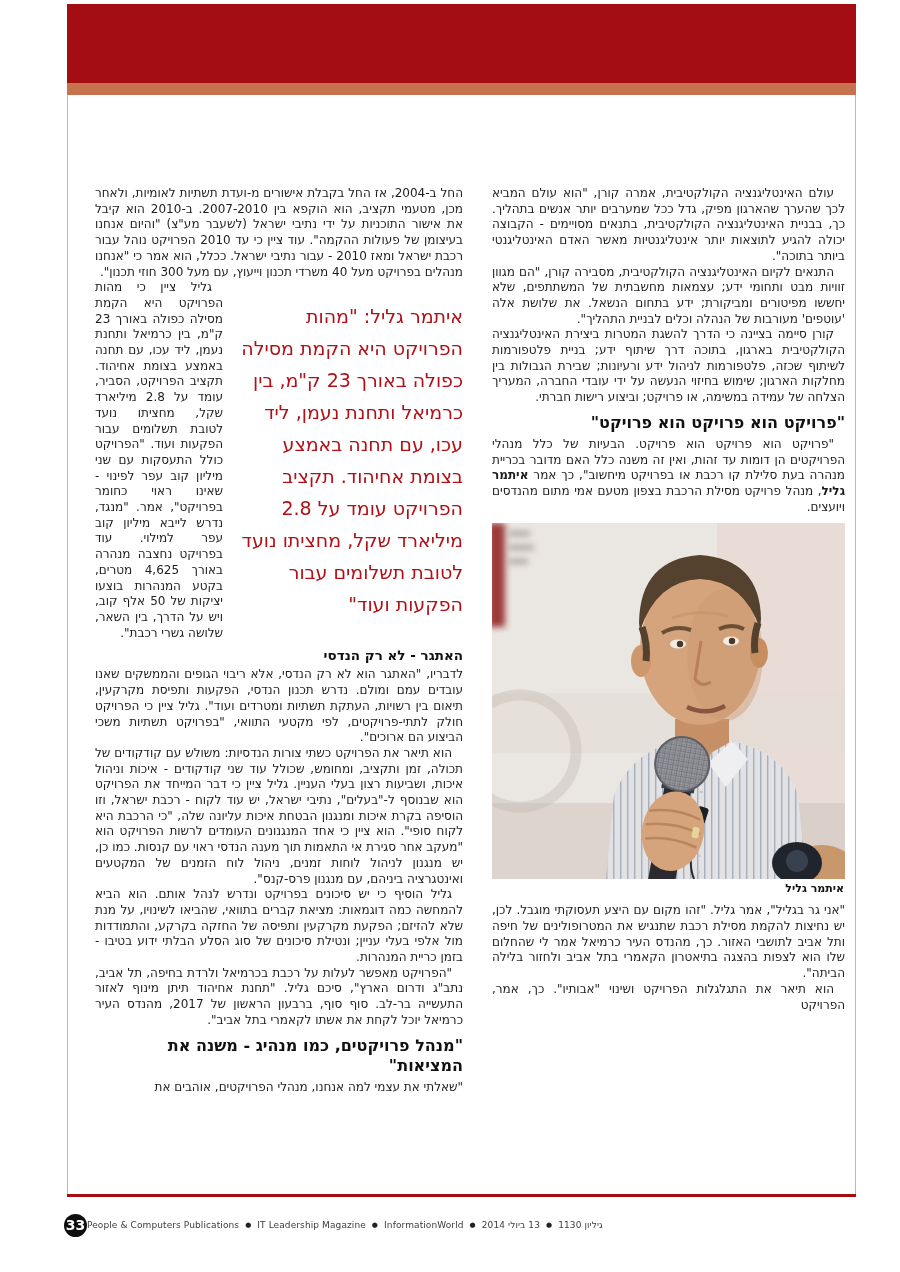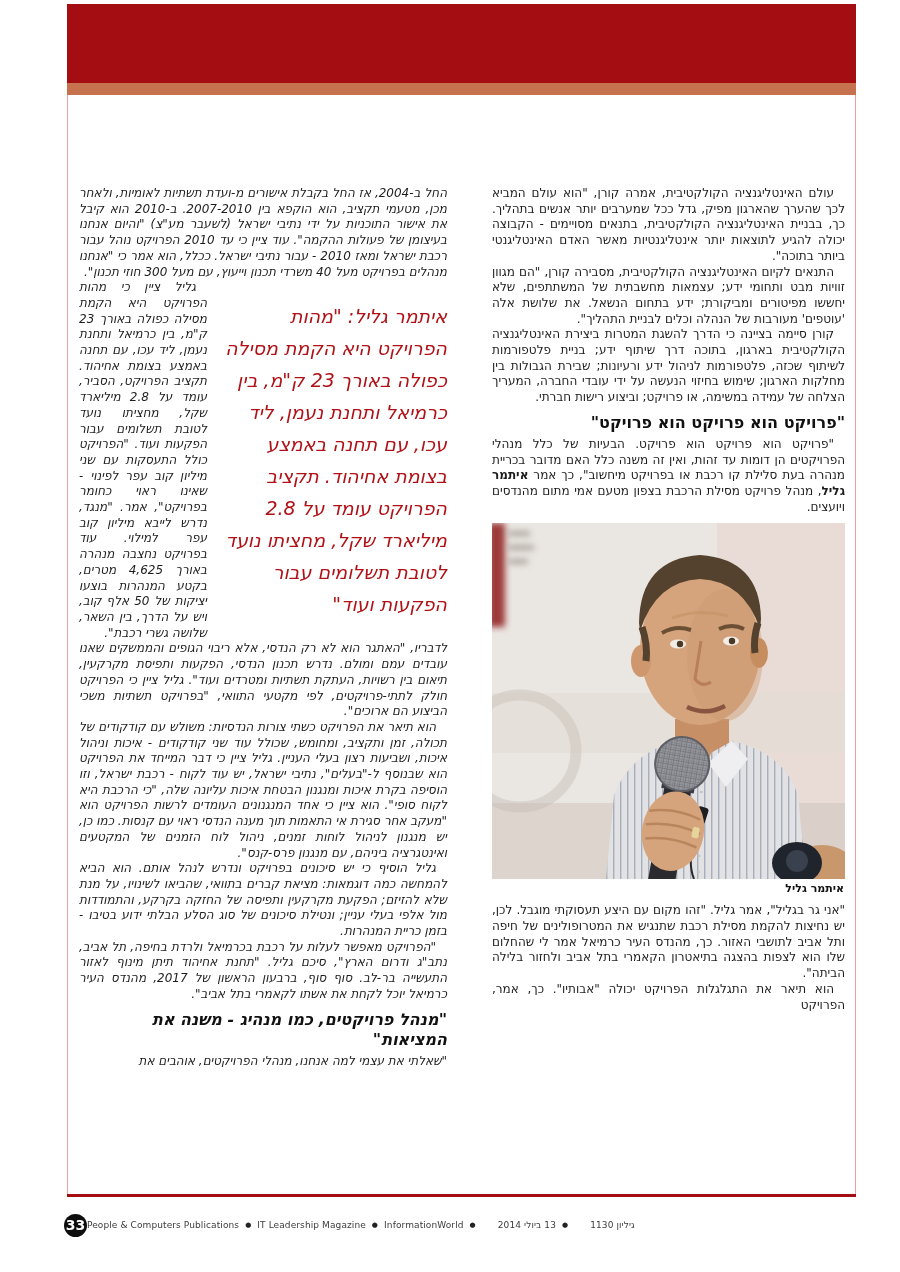--- a/index.html
+++ b/index.html
@@ -16,21 +16,21 @@
   .border-left{left:67px;}
   .border-right{left:855px;}
   .bottom-rule{position:absolute;left:67px;top:1194px;width:789px;height:3px;background:#A40D12;}
   
   .content{
     position:absolute;left:79px;top:186px;width:766px;height:1006px;
     direction:rtl;overflow:hidden;color:#1d1d1d;
   }
   .col{position:absolute;top:0;}
   .col-right{right:0;width:353px;}
-  .col-left{left:0;width:368px;font-style:italic;}
+  .col-left{left:16px;width:368px;}
   p.body{
     margin:0;font-size:12px;line-height:15.7px;text-align:justify;
     text-justify:inter-word;
   }
   p.ind{text-indent:11px;}
   .h-section{
     margin:7px 0 4px 0;font-size:16px;line-height:20px;font-weight:bold;color:#111;
   }
   .h-sub{
     margin:6px 0 3px 0;font-size:13.5px;line-height:17px;font-weight:bold;color:#111;
@@ -53,21 +53,21 @@
     position:absolute;left:64px;top:1212px;width:792px;height:26px;
     display:flex;align-items:center;direction:ltr;
   }
   .page-badge{
     width:23px;height:23px;border-radius:50%;background:#0e0e0e;color:#fff;
     font-size:14px;font-weight:bold;display:flex;align-items:center;justify-content:center;
     margin-right:0;flex:0 0 auto;
   }
   .footer-items{font-size:9px;color:#3c3c3c;letter-spacing:0.1px;}
   .footer-items .sep{font-size:7px;margin:0 6px;position:relative;top:-1px;color:#222;}
-  .he{direction:rtl;unicode-bidi:isolate;margin-left:16px;}
+  .he{direction:rtl;unicode-bidi:isolate;}
 </style>
 </head>
 <body>
 
 <div class="masthead"></div>
 <div class="masthead-strip"></div>
 
 <div class="border-v border-left"></div>
 <div class="border-v border-right"></div>
 <div class="bottom-rule"></div>
@@ -154,29 +154,30 @@
 
           <ellipse cx="330" cy="348" rx="34" ry="26" fill="#C8976C"></ellipse>
           <ellipse cx="305" cy="340" rx="25" ry="21" fill="#20242C"></ellipse>
           <circle cx="305" cy="338" r="11" fill="#39404E"></circle>
         </g>
       </svg>
       <figcaption>איתמר גליל</figcaption>
     </figure>
 
     <p class="body">"אני גר בגליל", אמר גליל. "זהו מקום עם היצע תעסוקתי מוגבל. לכן, יש נחיצות להקמת מסילת רכבת שתנגיש את המטרופולינים של חיפה ותל אביב לתושבי האזור. כך, מהנדס העיר כרמיאל אמר לי שהחלום שלו הוא לצפות בהצגה בתיאטרון הקאמרי בתל אביב ולחזור בלילה הביתה".</p>
-    <p class="body ind">הוא תיאר את התגלגלות הפרויקט יכולה "אבותיו". כך, אמר, הפרויקט</p>
+    <p class="body ind">הוא תיאר את התגלגלות הפרויקט ושינוי "אבותיו". כך, אמר, הפרויקט</p>
   </div>
 
   <div class="col col-left">
     <p class="body">החל ב-2004, אז החל בקבלת אישורים מ-ועדת תשתיות לאומיות, ולאחר מכן, מטעמי תקציב, הוא הוקפא בין 2007-2010. ב-2010 הוא קיבל את אישור התוכניות על ידי נתיבי ישראל (לשעבר מע"צ) "והיום אנחנו בעיצומן של פעולות ההקמה". עוד ציין כי עד 2010 הפרויקט נוהל עבור רכבת ישראל ומאז 2010 - עבור נתיבי ישראל. ככלל, הוא אמר כי "אנחנו מנהלים בפרויקט מעל 40 משרדי תכנון וייעוץ, עם מעל 300 חוזי תכנון".</p>
 
     <div>
       <aside class="pull-quote">איתמר גליל: "מהות הפרויקט היא הקמת מסילה כפולה באורך 23 ק"מ, בין כרמיאל ותחנת נעמן, ליד עכו, עם תחנה באמצע בצומת אחיהוד. תקציב הפרויקט עומד על 2.8 מיליארד שקל, מחציתו נועד לטובת תשלומים עבור הפקעות ועוד"</aside>
       <p class="body ind">גליל ציין כי מהות הפרויקט היא הקמת מסילה כפולה באורך 23 ק"מ, בין כרמיאל ותחנת נעמן, ליד עכו, עם תחנה באמצע בצומת אחיהוד. תקציב הפרויקט, הסביר, עומד על 2.8 מיליארד שקל, מחציתו נועד לטובת תשלומים עבור הפקעות ועוד. "הפרויקט כולל התעסקות עם שני מיליון קוב עפר לפינוי - שאינו ראוי כחומר בפרויקט", אמר. "מנגד, נדרש לייבא מיליון קוב עפר למילוי. עוד בפרויקט נחצבה מנהרה באורך 4,625 מטרים, בקטע המנהרות בוצעו יציקות של 50 אלף קוב, ויש על הדרך, בין השאר, שלושה גשרי רכבת".</p>
+      <h3 class="h-sub">האתגר - לא רק הנדסי</h3>
       <p class="body">לדבריו, "האתגר הוא לא רק הנדסי, אלא ריבוי הגופים והממשקים שאנו עובדים עמם ומולם. נדרש תכנון הנדסי, הפקעות ותפיסת מקרקעין, תיאום בין רשויות, העתקת תשתיות ומטרדים ועוד". גליל ציין כי הפרויקט חולק לתתי-פרויקטים, לפי מקטעי התוואי, "בפרויקט תשתיות משכי הביצוע הם ארוכים".</p>
     </div>
 
     <p class="body ind">הוא תיאר את הפרויקט כשתי צורות הנדסיות: משולש עם קודקודים של תכולה, זמן ותקציב, ומחומש, שכולל עוד שני קודקודים - איכות וניהול איכות, ושביעות רצון בעלי העניין. גליל ציין כי דבר המייחד את הפרויקט הוא שבנוסף ל-"בעלים", נתיבי ישראל, יש עוד לקוח - רכבת ישראל, וזו הוסיפה בקרת איכות ומנגנון הבטחת איכות עליונה שלה, "כי הרכבת היא לקוח סופי". הוא ציין כי אחד המנגנונים העומדים לרשות הפרויקט הוא "מעקב אחר סגירת אי התאמות תוך מענה הנדסי ראוי עם קנסות. כמו כן, יש מנגנון לניהול לוחות זמנים, ניהול לוח הזמנים של המקטעים ואינטגרציה ביניהם, עם מנגנון פרס-קנס".</p>
     <p class="body ind">גליל הוסיף כי יש סיכונים בפרויקט ונדרש לנהל אותם. הוא הביא להמחשה כמה דוגמאות: מציאת קברים בתוואי, שהביאו לשינויו, על מנת שלא להזיזם; הפקעת מקרקעין ותפיסה של החזקה בקרקע, והתמודדות מול אלפי בעלי עניין; ונטילת סיכונים של סוג הסלע הבלתי ידוע בטיבו - בזמן כריית המנהרות.</p>
     <p class="body ind">"הפרויקט מאפשר לעלות על רכבת בכרמיאל ולרדת בחיפה, תל אביב, נתב"ג ודרום הארץ", סיכם גליל. "תחנת אחיהוד תיתן מינוף לאזור התעשייה בר-לב. סוף סוף, ברבעון הראשון של 2017, מהנדס העיר כרמיאל יוכל לקחת את אשתו לקאמרי בתל אביב".</p>
     <h2 class="h-section">"מנהל פרויקטים, כמו מנהיג - משנה את המציאות"</h2>
     <p class="body">"שאלתי את עצמי למה אנחנו, מנהלי הפרויקטים, אוהבים את</p>
   </div>
 </div>

